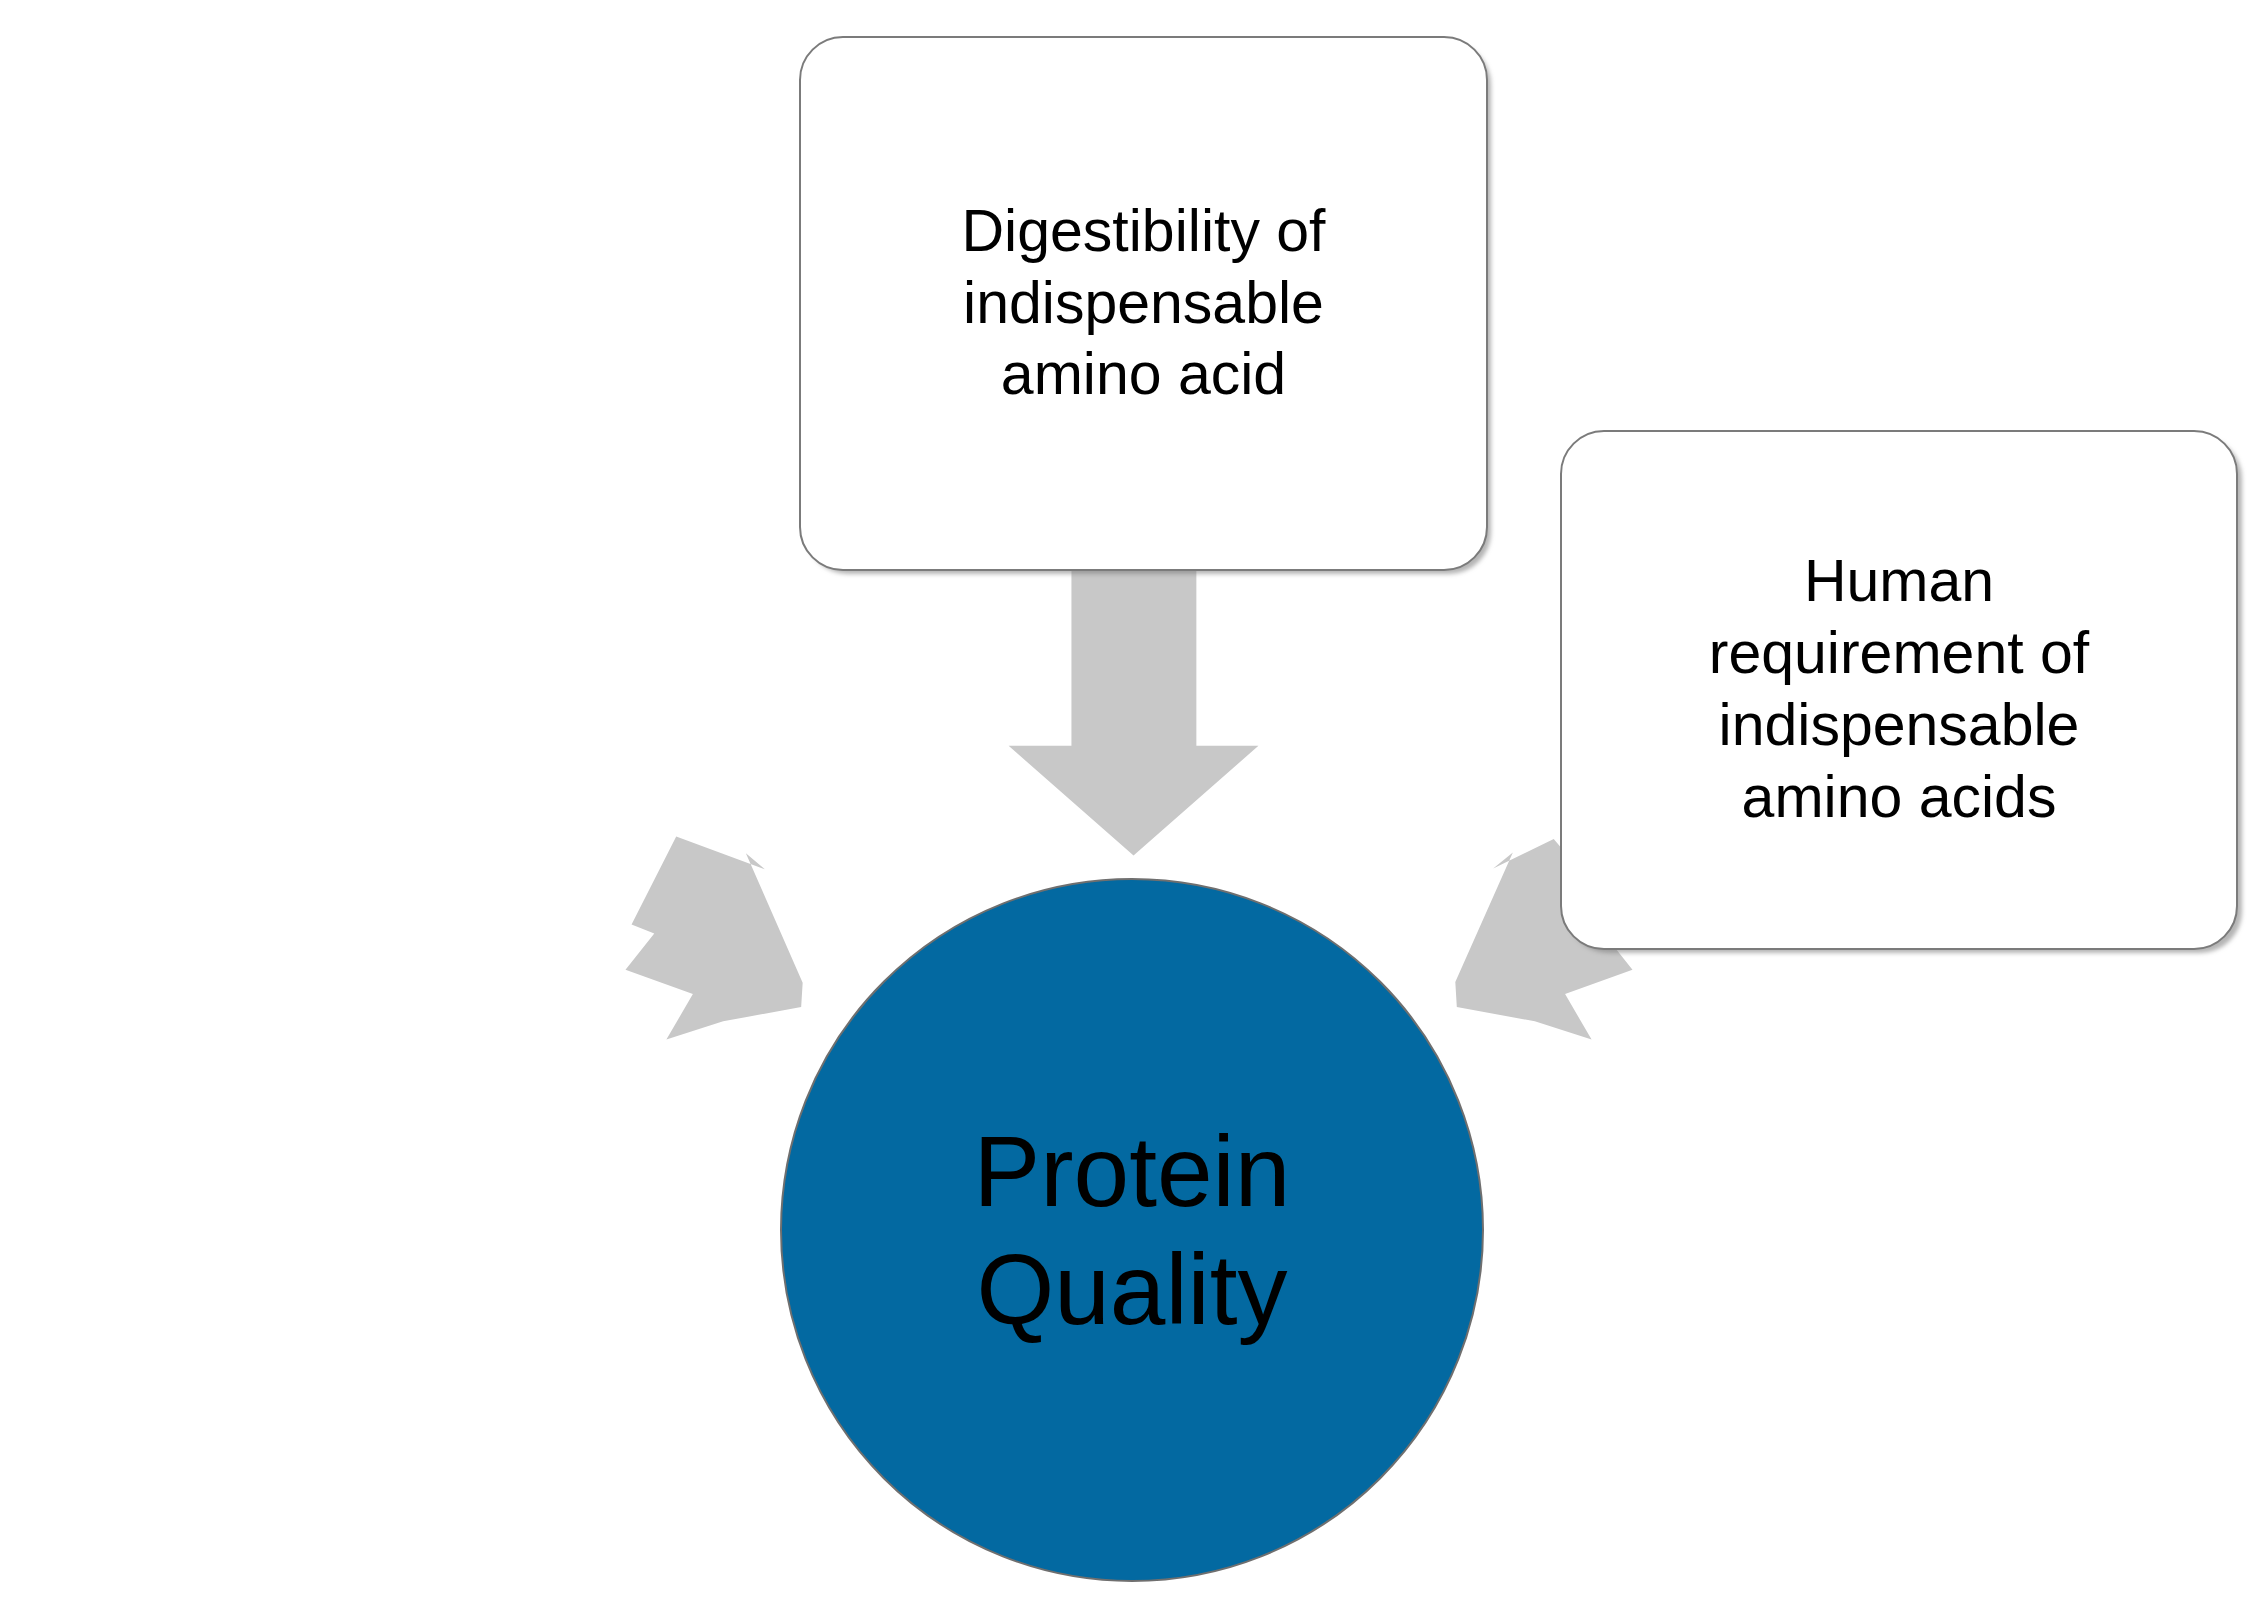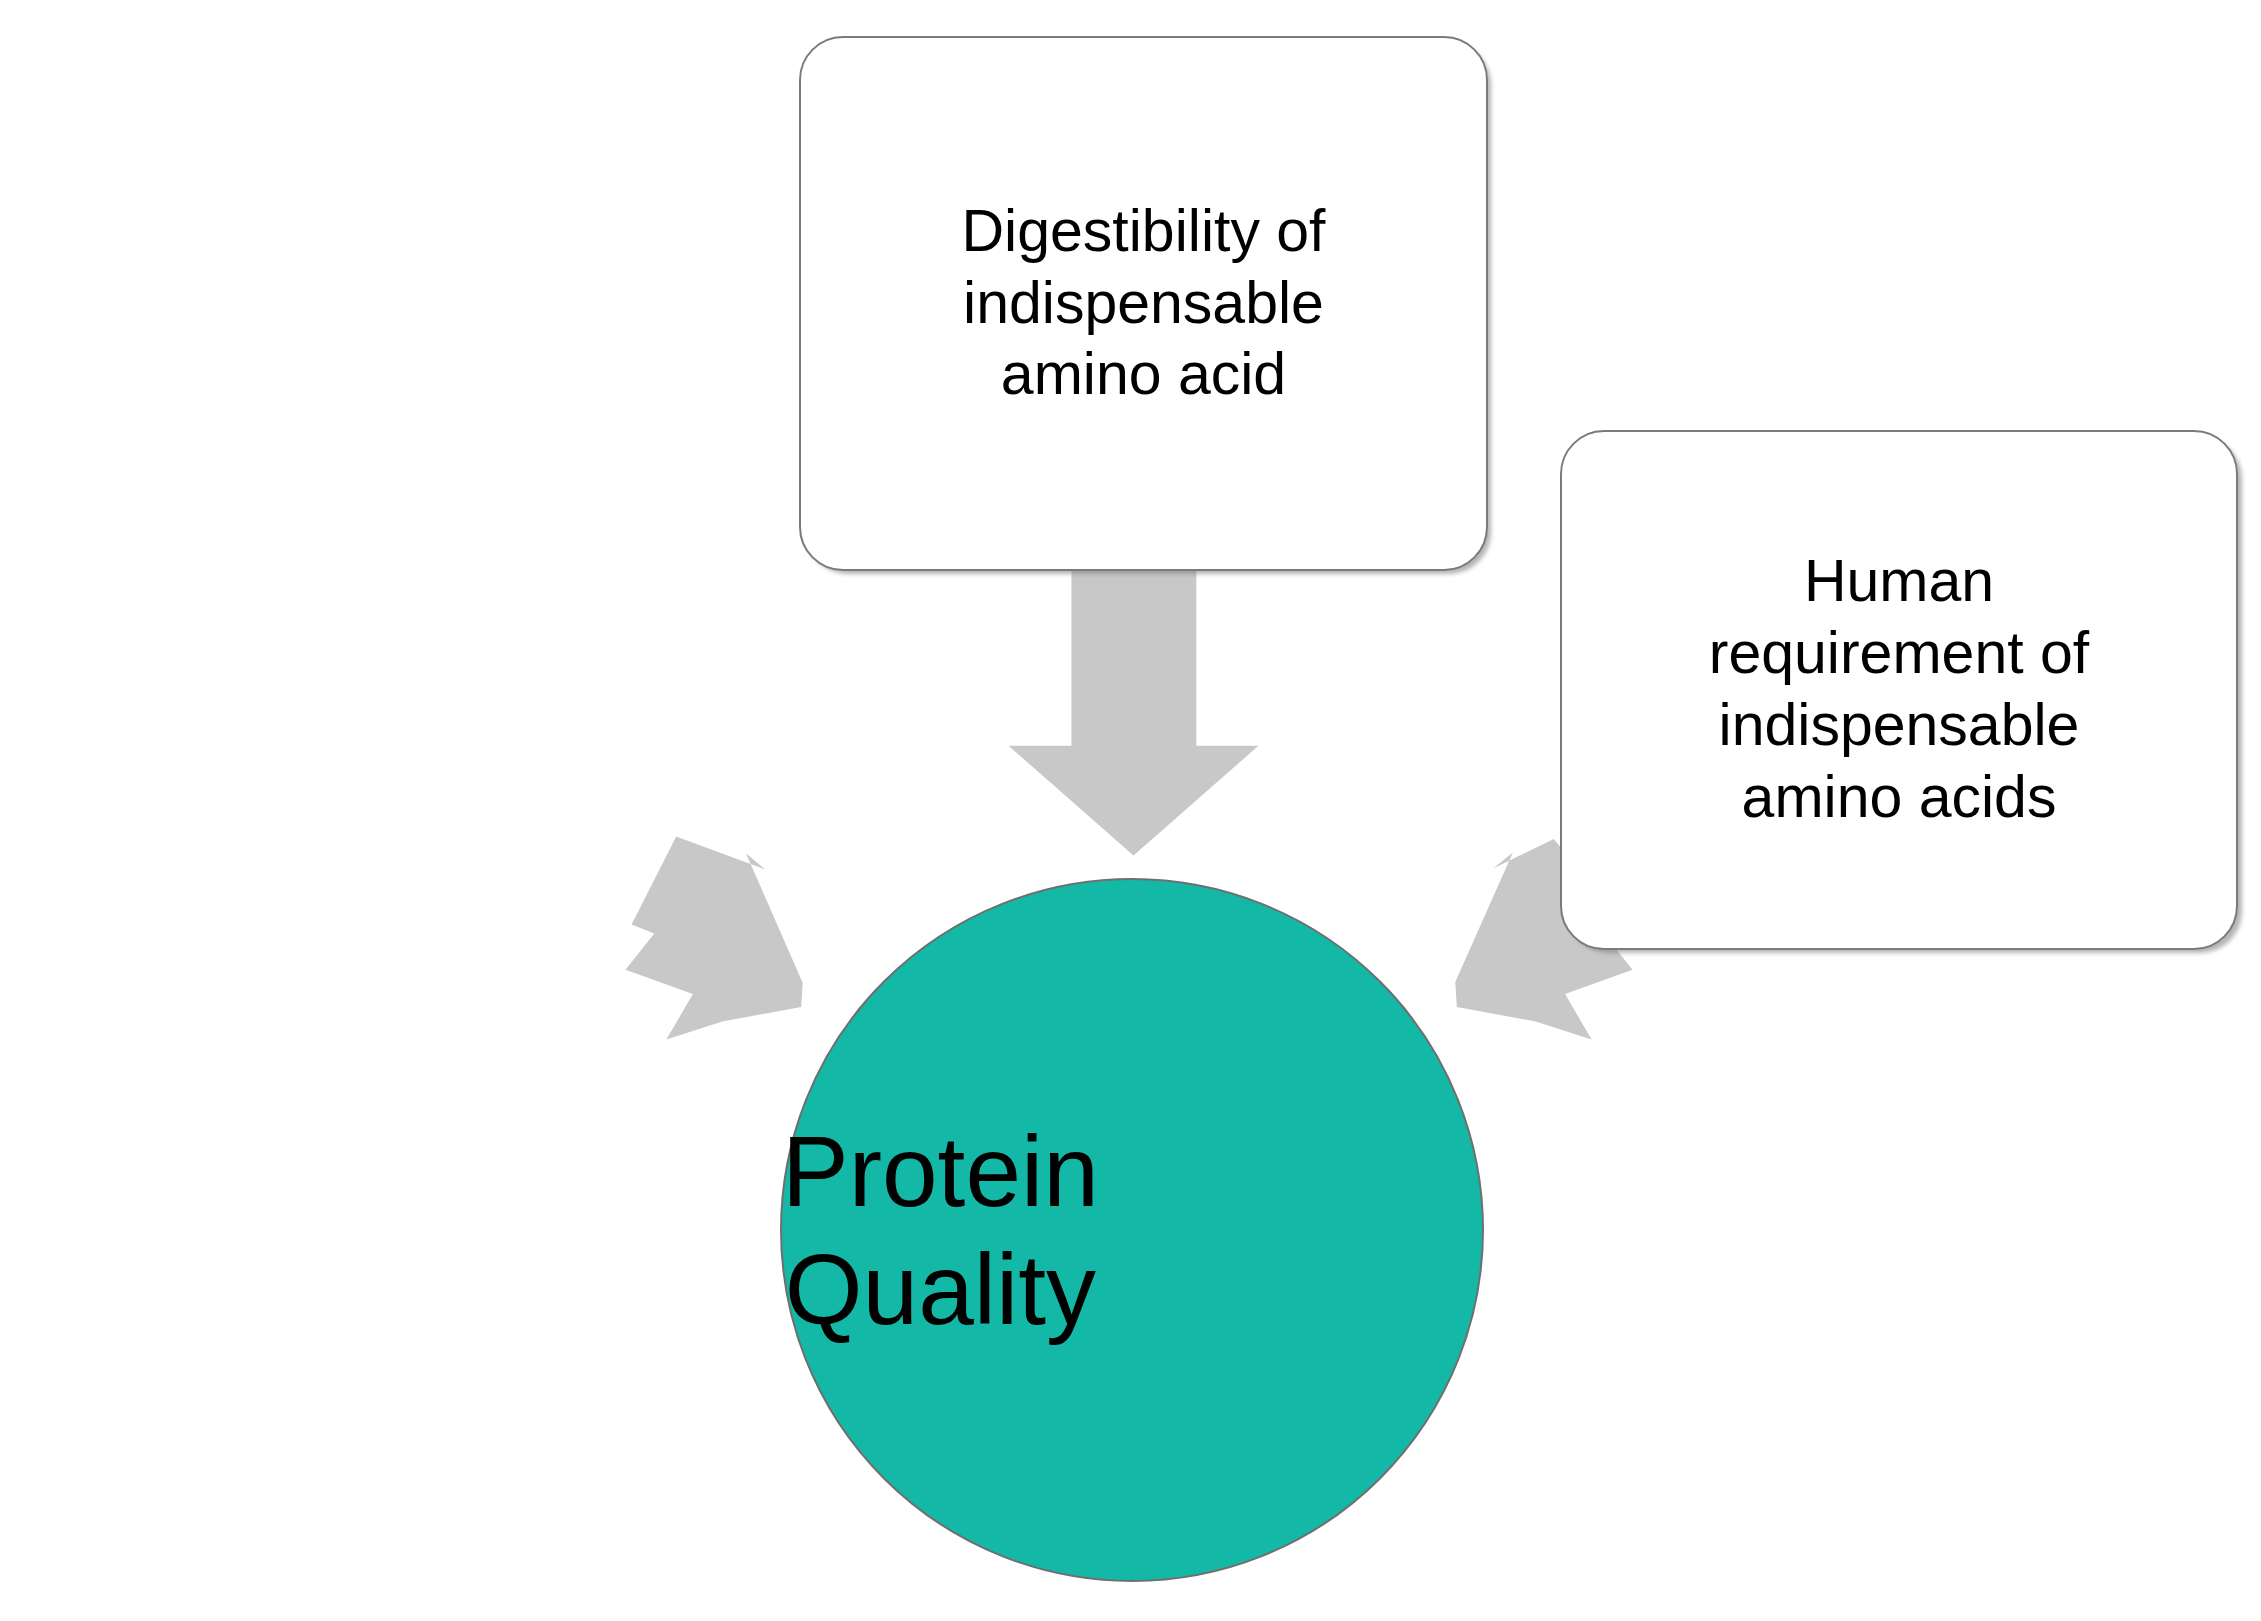--- a/index.html
+++ b/index.html
@@ -49,23 +49,24 @@
   }
 
   
   #circle-protein-quality {
     position: absolute;
     left: 780px; top: 878px;
     width: 704px; height: 704px;
     box-sizing: border-box;
     border: 2.3px solid #6f6f6f;
     border-radius: 50%;
-    background: #14b8a6;
+    background: #0369a1;
     display: flex;
     align-items: center;
+    justify-content: center;
     text-align: center;
     z-index: 3;
   }
   #circle-protein-quality .label {
     font-size: 100px;
     line-height: 1.18;
     color: #000000;
     white-space: pre-line;
   }
 

